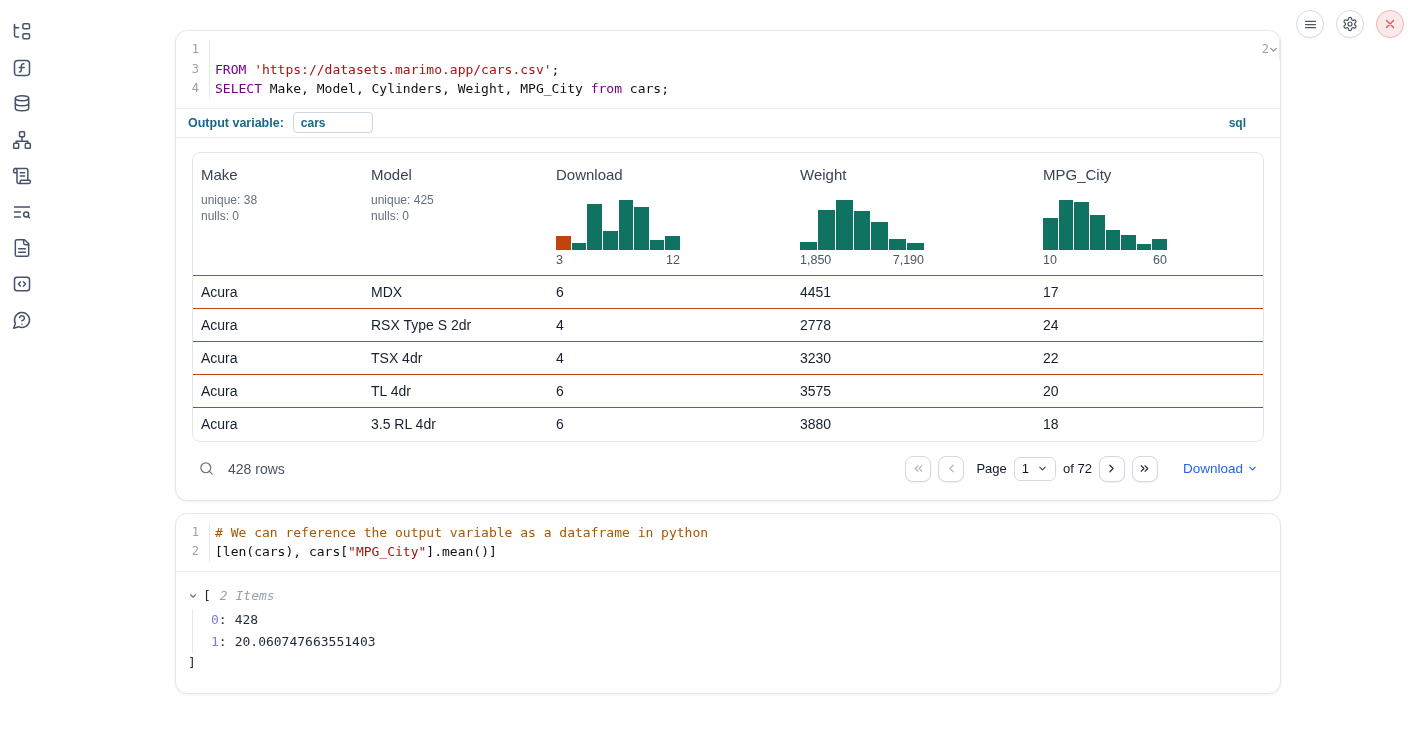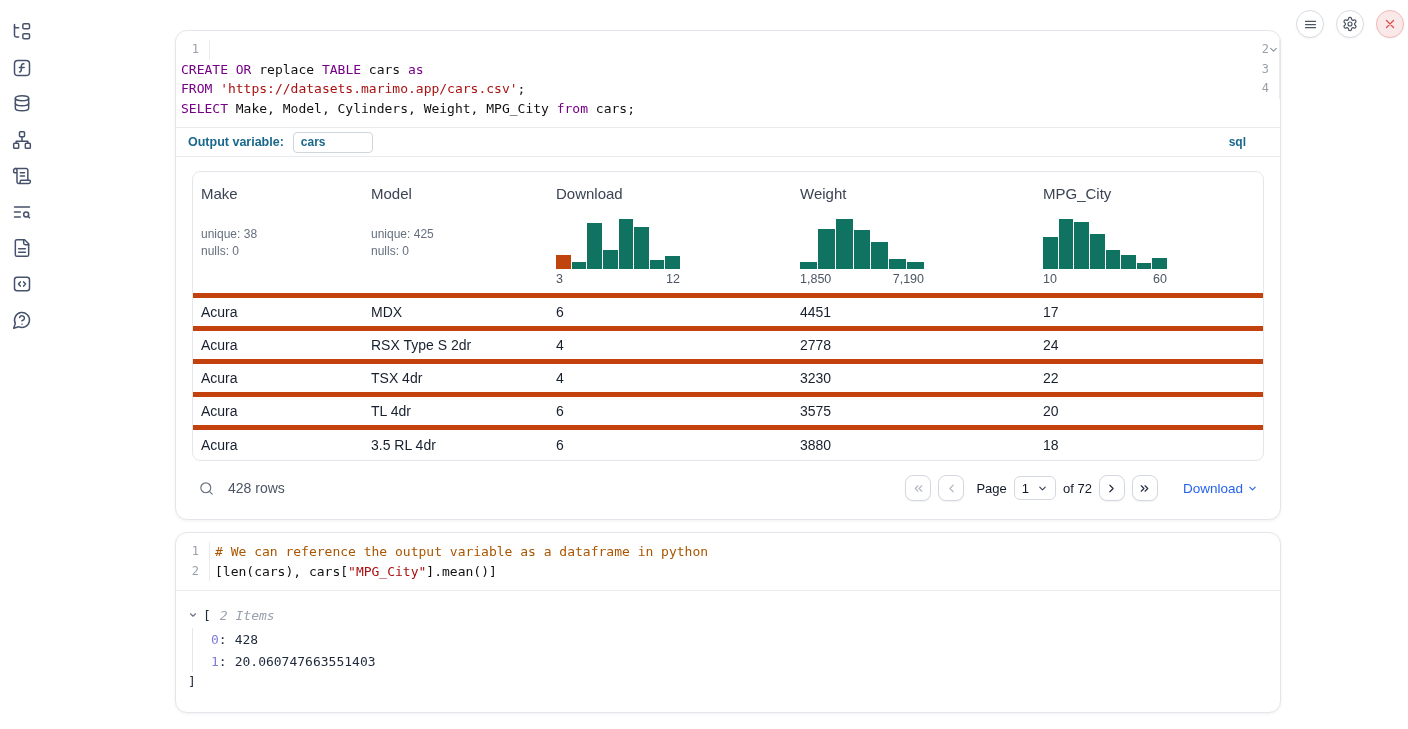--- a/index.html
+++ b/index.html
@@ -46,25 +46,25 @@
     font-family:"Liberation Sans",sans-serif; font-size:12px; font-weight:bold; color:#19688c; padding:0 7px; outline:none; }
   .lang-label { margin-left:auto; margin-right:22px; font-size:12px; font-weight:bold; color:#19688c; }
 
   .output-area { padding:14px 16px; }
 
   
   .table-card { border:1px solid #e3e6ea; border-radius:8px; overflow:hidden; }
   table { width:100%; border-collapse:collapse; table-layout:fixed; }
   th { text-align:left; vertical-align:top; padding:13px 8px 0; height:123px; font-weight:normal; }
   .col-name { font-size:15px; color:#3b4454; }
-  .col-stats { margin-top:24px; font-size:12px; color:#64707f; line-height:16.5px; }
+  .col-stats { margin-top:9px; font-size:12px; color:#64707f; line-height:16.5px; }
   .hist { margin-top:17px; width:124px; height:50px; display:flex; align-items:flex-end; gap:1px; }
   .hist-bar { flex:1; }
   .hist-axis { width:124px; display:flex; justify-content:space-between; font-size:12.5px; color:#4b5563; margin-top:3px; }
-  tbody tr { border-top:5px solid #c2410c;margin-top:16px; }
+  tbody tr { border-top:1px solid #c2410c;margin-top:16px; }
   tbody td { padding:0 8px; height:33px; font-size:14px; color:#17202e; overflow:hidden; white-space:nowrap; }
 
   
   .table-footer { display:flex; align-items:center; margin-top:10px; padding:0 6px; height:34px; }
   .tf-left { display:flex; align-items:center; gap:13px; color:#4b5563; font-size:14px; }
   .search-btn { background:none; border:none; padding:0; cursor:pointer; color:#6b7280; }
   .tf-right { margin-left:auto; display:flex; align-items:center; gap:7px; }
   .pg-btn { width:26px; height:26px; border:1px solid #d4d8df; border-radius:8px; background:#fff;
     box-shadow:0 1px 1.5px rgba(0,0,0,.06); display:flex; align-items:center; justify-content:center; padding:0; cursor:pointer; }
   .pg-btn.disabled { color:#b3bac4; }
@@ -193,21 +193,20 @@
 <main class="main">
 
   <section class="cell">
     <div class="code-grid">
         <div class="gutter">1</div>
         <div class="gutter">2<span class="fold">
             <svg width="9" height="9" viewBox="0 0 16 16" fill="none" stroke="#8b93a0" stroke-width="2" stroke-linecap="round" stroke-linejoin="round">
               <path d="m3 6 5 5 5-5"></path>
             </svg>
           </span></div>
-        <div class="code-text"><span class="tk-kw">CREATE</span><span> </span><span class="tk-kw">OR</span><span> replace </span><span class="tk-kw">TABLE</span><span> cars </span><span class="tk-kw">as</span></div>
         <div class="gutter">3</div>
         <div class="code-text"><span class="tk-kw">FROM</span><span> </span><span class="tk-str">'https://datasets.marimo.app/cars.csv'</span><span>;</span></div>
         <div class="gutter">4</div>
         <div class="code-text"><span class="tk-kw">SELECT</span><span> Make, Model, Cylinders, Weight, MPG_City </span><span class="tk-kw">from</span><span> cars;</span></div>
       </div>
 
     <div class="outvar">
       <span class="outvar-label">Output variable:</span>
       <input class="outvar-input" value="cars" style="">
       <span class="lang-label">sql</span>

